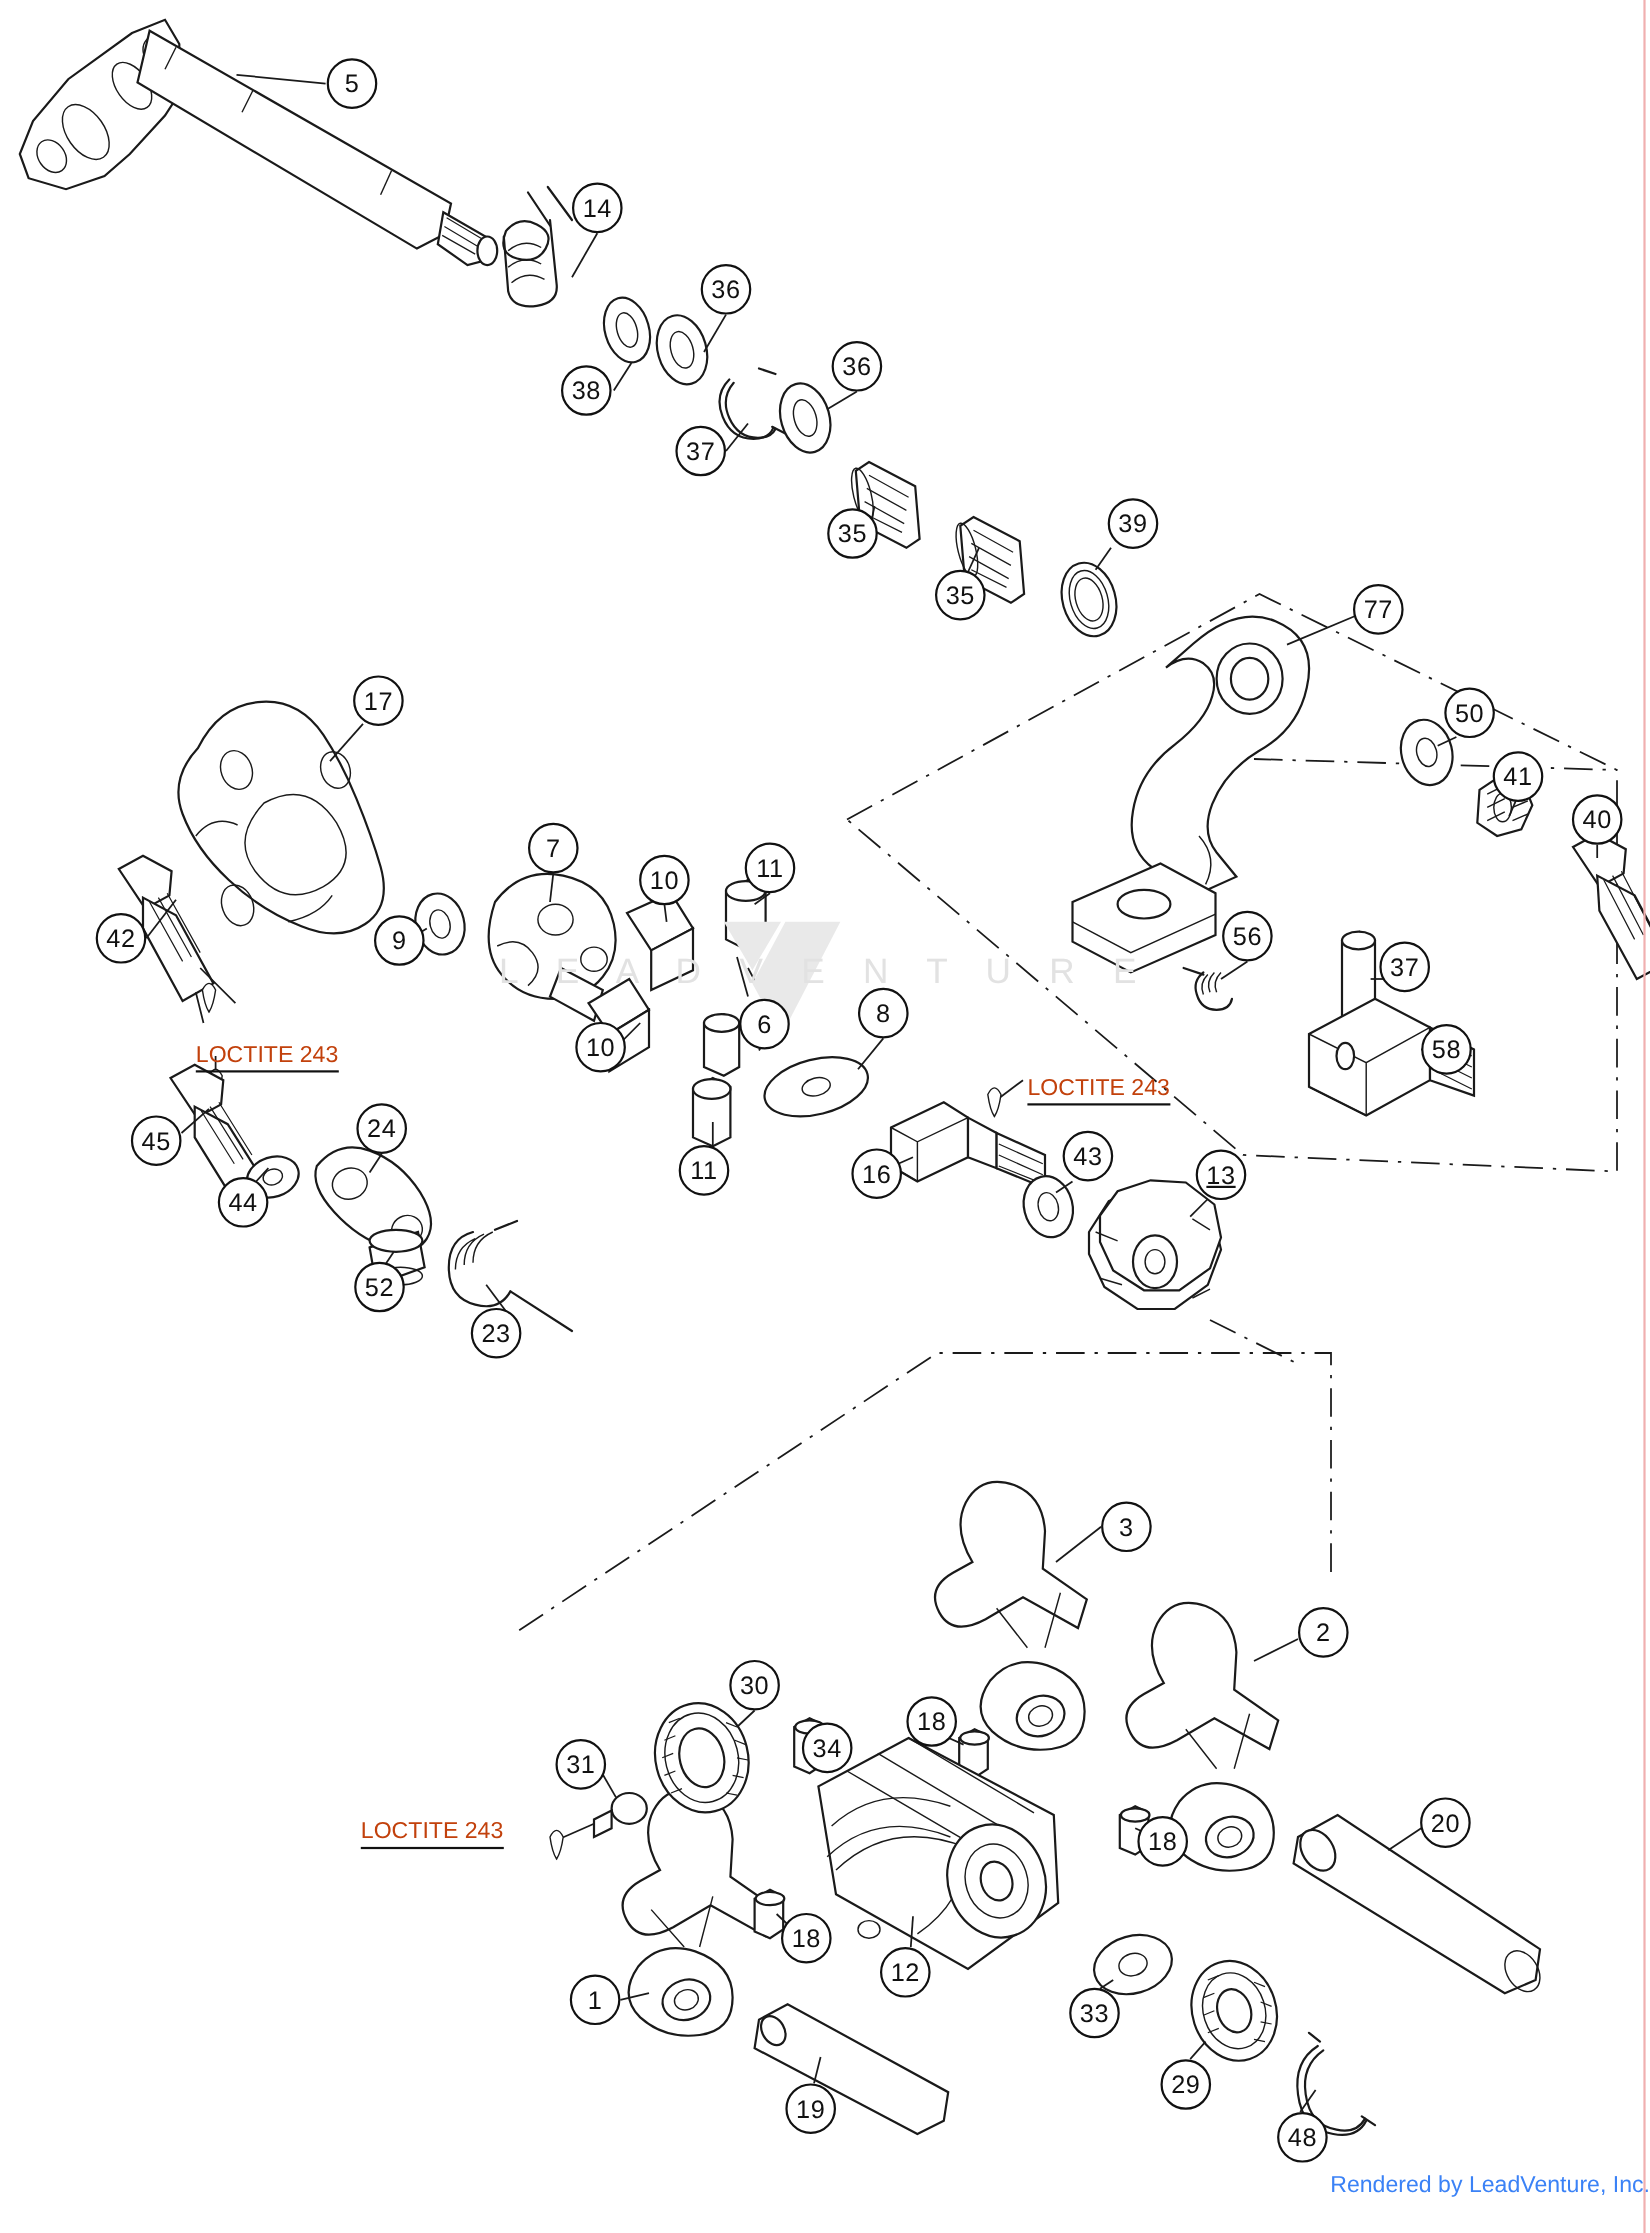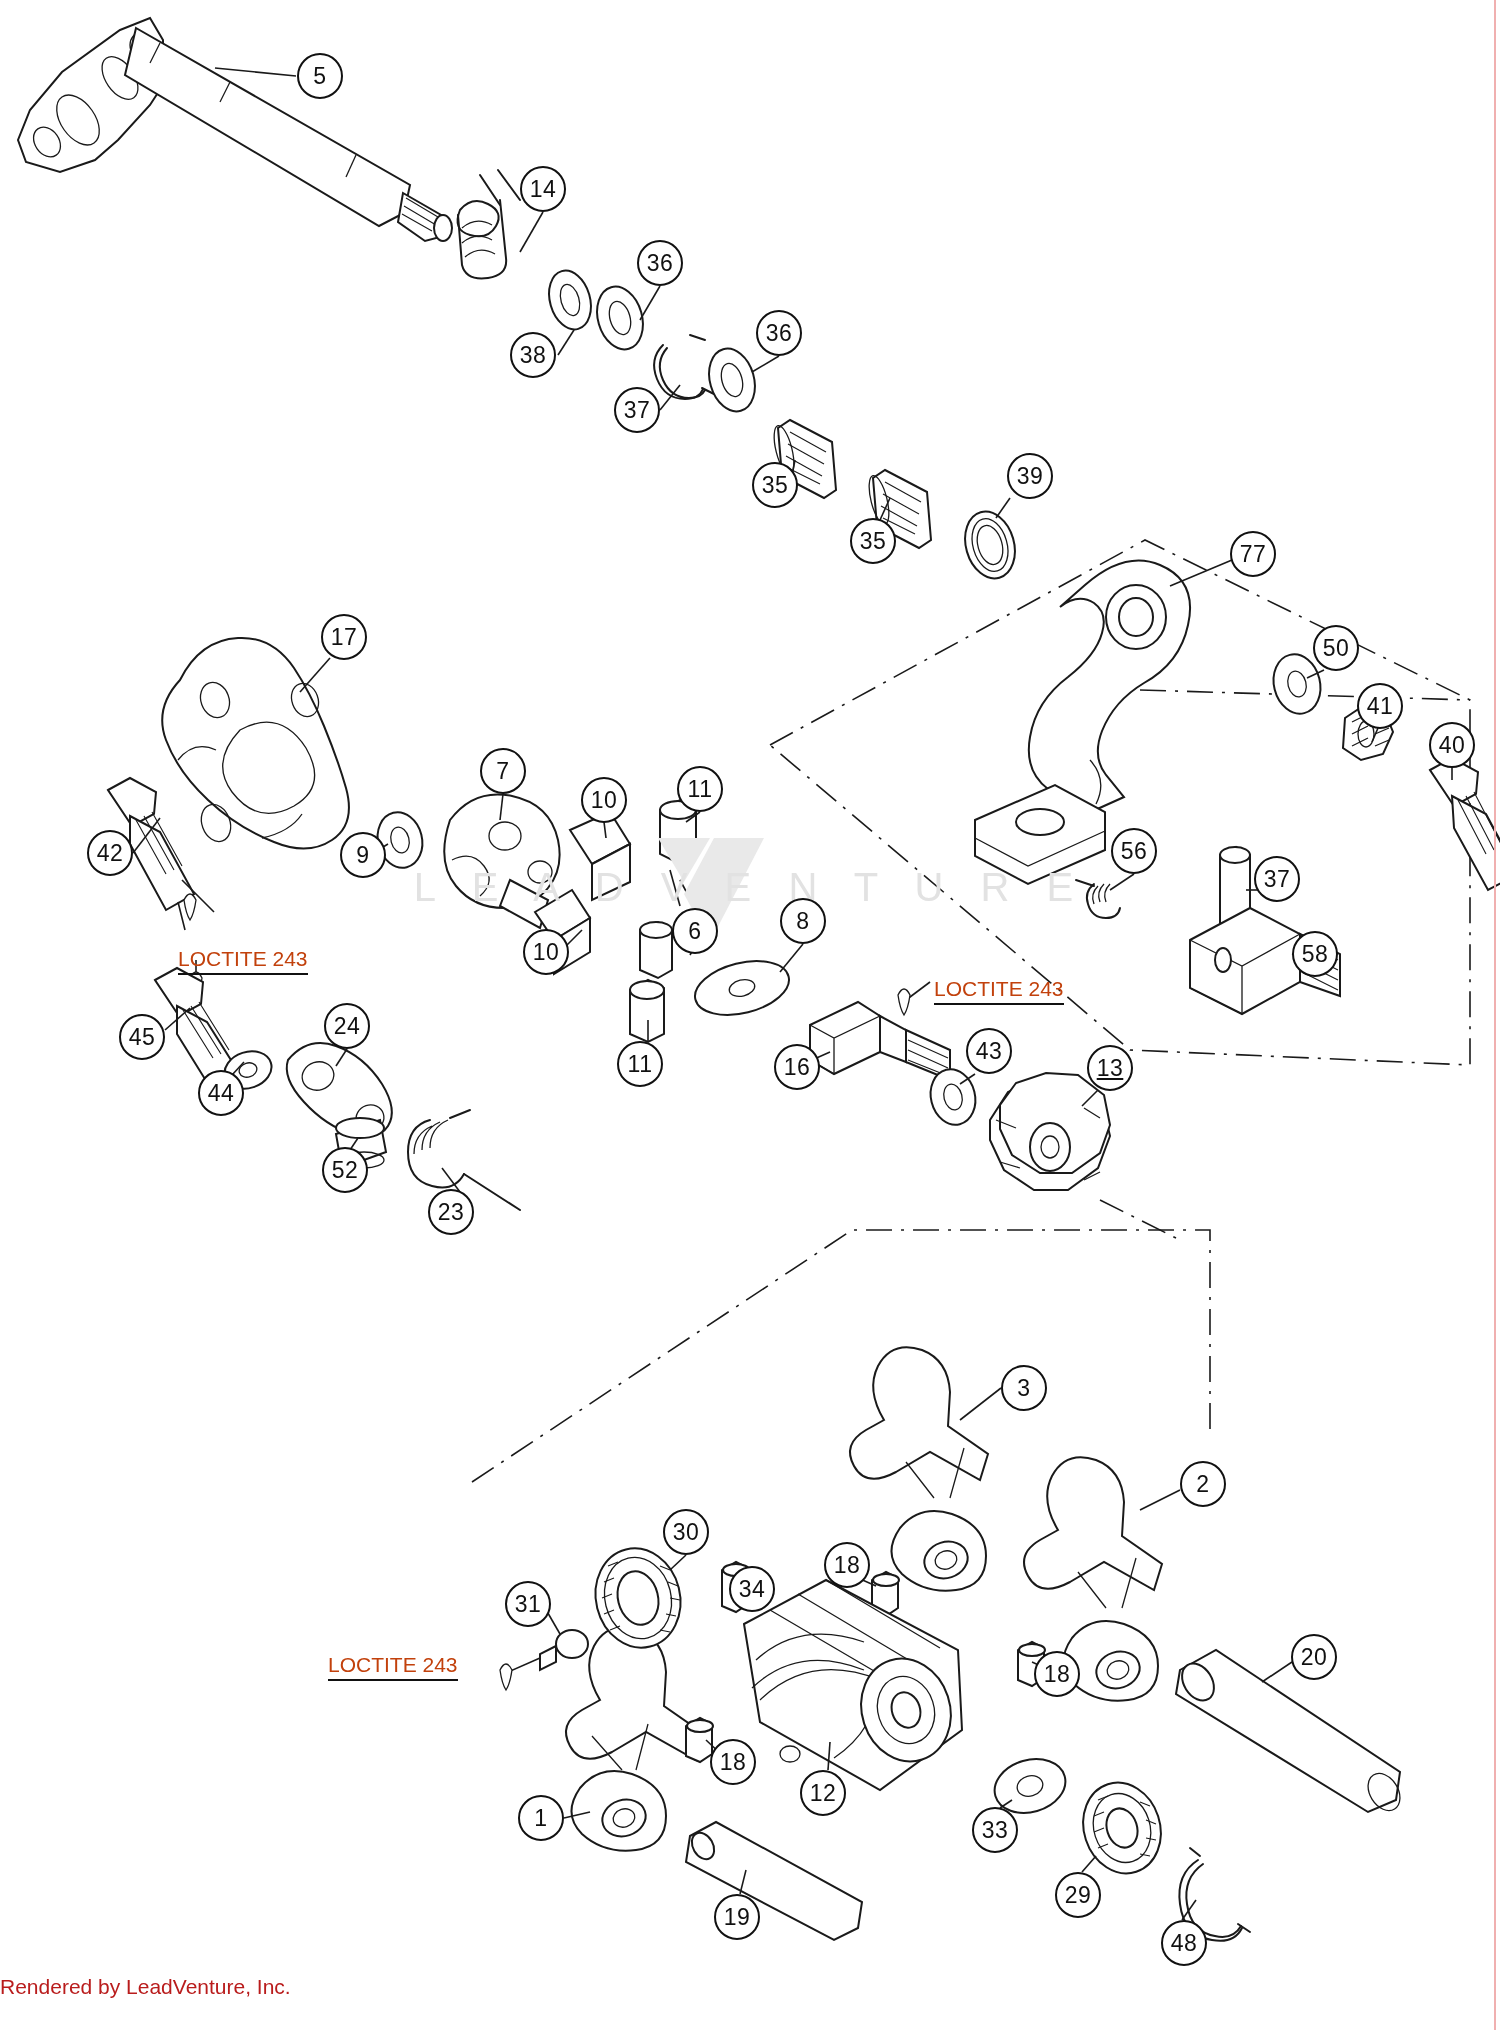--- a/index.html
+++ b/index.html
@@ -51,42 +51,42 @@
     border-bottom: 2px solid #111111;
     padding-bottom: 2px;
   }
   .watermark {
     position: absolute;
     left: 0;
     top: 865px;
     width: 1500px;
     text-align: center;
     color: #e2e2e2;
-    font-size: 40px;
+    font-size: 32px;
     letter-spacing: 13px;
     font-family: "Liberation Sans", sans-serif;
     pointer-events: none;
     user-select: none;
   }
   .watermark-mark {
     position: absolute;
     left: 640px;
     top: 830px;
     width: 140px;
     height: 130px;
     pointer-events: none;
   }
   #footer-credit {
     position: absolute;
     left: 0;
     top: 1975px;
     width: 1500px;
-    text-align: left;
+    text-align: right;
     font-size: 21px;
-    color: #b91c1c;
+    color: #3b82f6;
     font-family: "Liberation Sans", sans-serif;
   }
   #right-edge-rule {
     position: absolute;
     right: 4px;
     top: 0;
     width: 2px;
     height: 2030px;
     background: #f0b0b0;
   }

